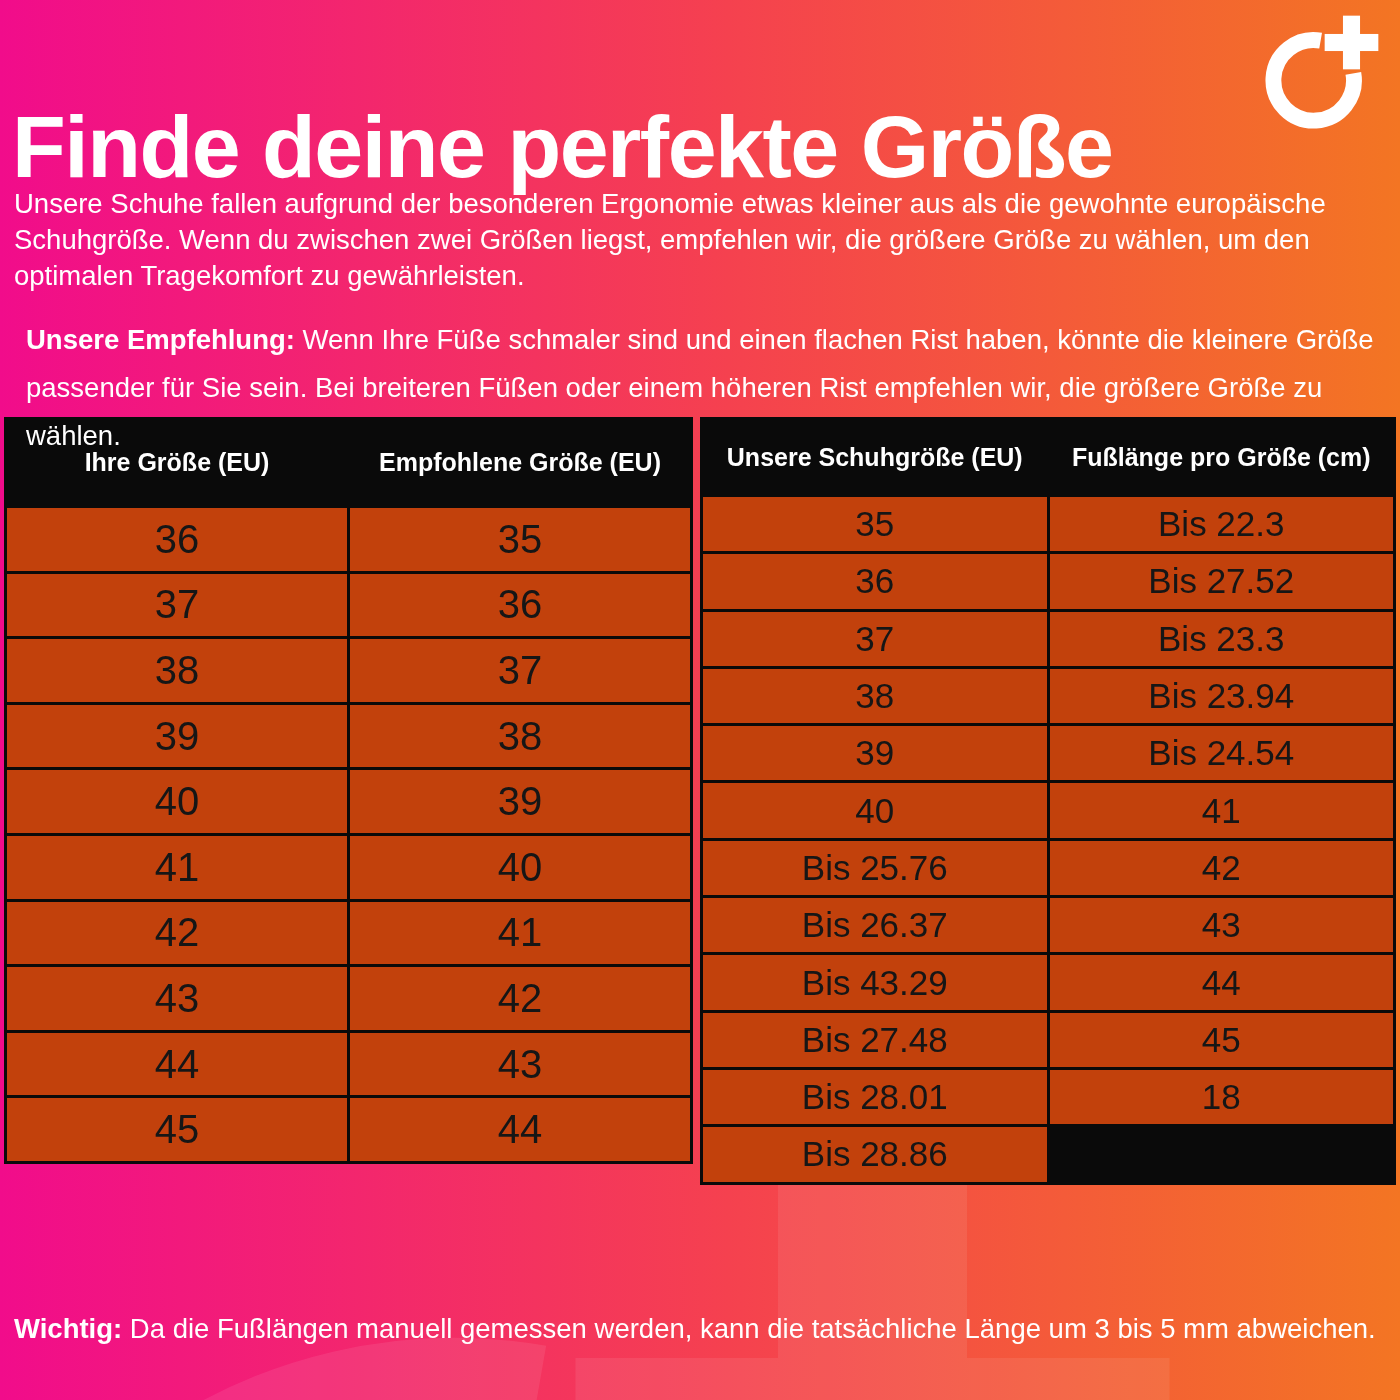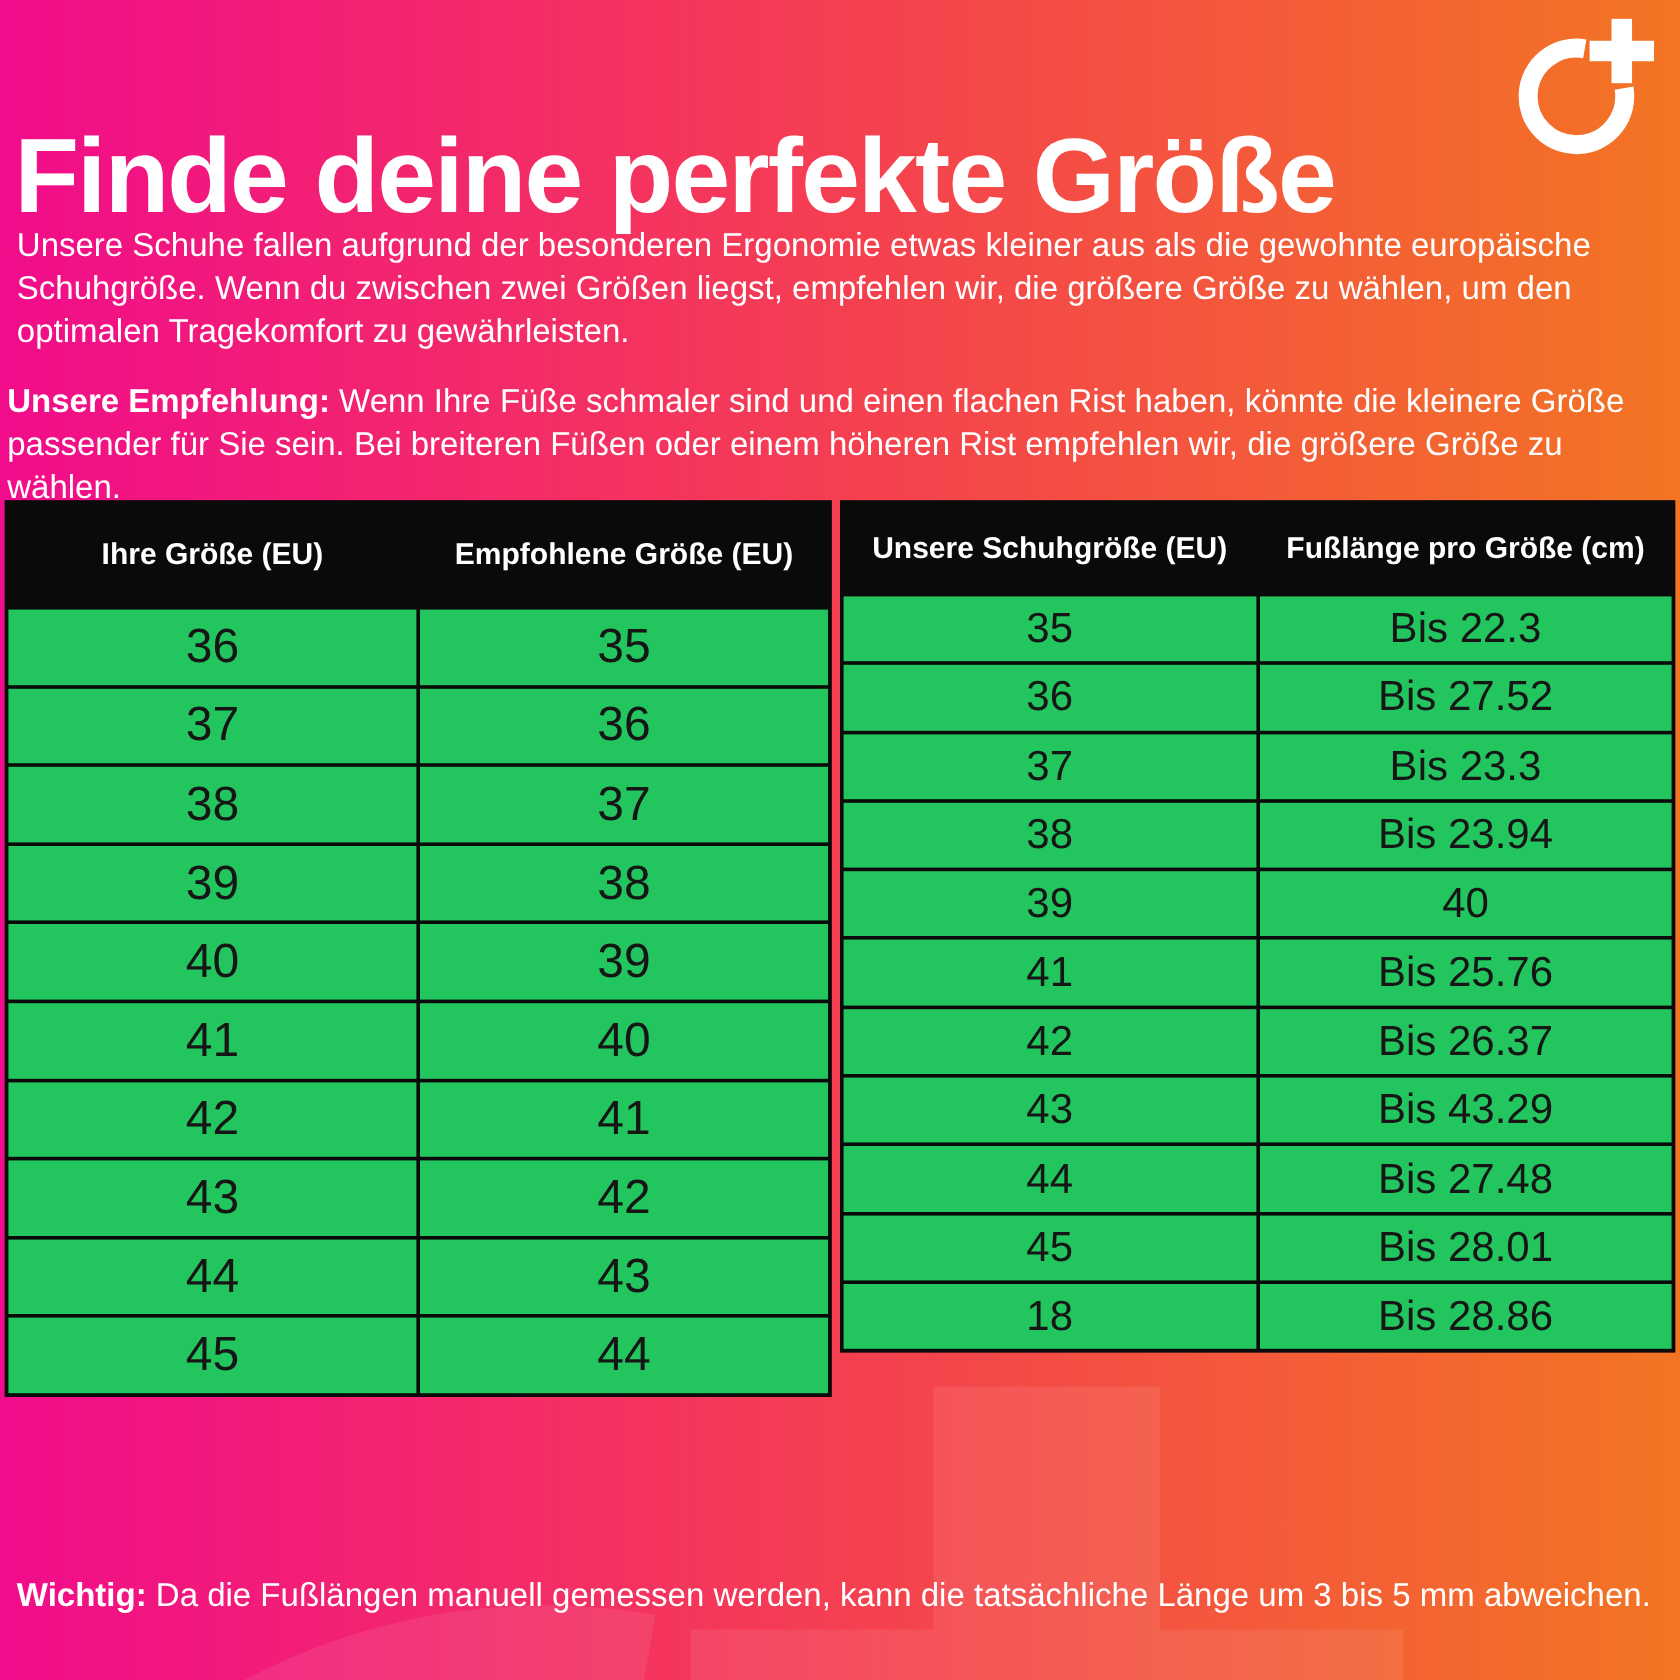--- a/index.html
+++ b/index.html
@@ -38,24 +38,24 @@
     z-index: 2;
   }
   .intro {
     left: 14px; top: 158px;
     width: 1372px;
     font-size: 27.5px;
     line-height: 36px;
     z-index: 2;
   }
   .recommendation {
-    left: 6px; top: 288px;
+    left: 26px; top: 288px;
     width: 1372px;
     font-size: 27.5px;
-    line-height: 36px;
+    line-height: 48px;
     z-index: 2;
   }
   .bold-label { font-weight: bold; }
 
   
   .size-table {
     display: grid;
     grid-template-columns: 1fr 1fr;
     gap: 3px;
     background: #0a0a0a;
@@ -67,21 +67,21 @@
     background: #0a0a0a;
     color: #fff;
     font-weight: bold;
     display: flex;
     align-items: center;
     justify-content: center;
     text-align: center;
     font-size: 25px;
   }
   .tcell {
-    background: #22c55e;
+    background: #c2410c;
     color: #161616;
     display: flex;
     align-items: center;
     justify-content: center;
     text-align: center;
   }
   .table-left  { left: 4px;   top: 417px; width: 689px; }
   .table-right { left: 700px; top: 417px; width: 696px; }
   .table-left  .thcell { height: 85px; }
   .table-right .thcell { height: 74px; }
@@ -148,20 +148,21 @@
   <div class="thcell">Fußlänge pro Größe (cm)</div>
 <div class="tcell">35</div>
     <div class="tcell">Bis 22.3</div>
     <div class="tcell">36</div>
     <div class="tcell">Bis 27.52</div>
     <div class="tcell">37</div>
     <div class="tcell">Bis 23.3</div>
     <div class="tcell">38</div>
     <div class="tcell">Bis 23.94</div>
     <div class="tcell">39</div>
+    <div class="tcell">Bis 24.54</div>
     <div class="tcell">40</div>
     <div class="tcell">41</div>
     <div class="tcell">Bis 25.76</div>
     <div class="tcell">42</div>
     <div class="tcell">Bis 26.37</div>
     <div class="tcell">43</div>
     <div class="tcell">Bis 43.29</div>
     <div class="tcell">44</div>
     <div class="tcell">Bis 27.48</div>
     <div class="tcell">45</div>

